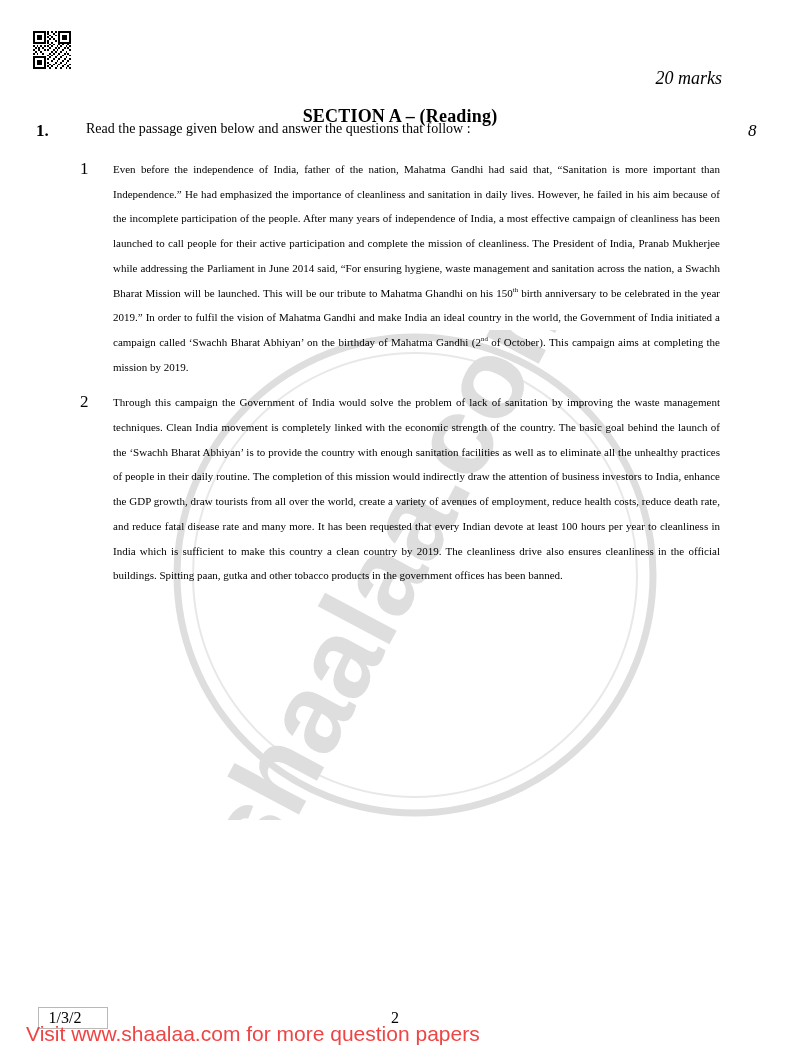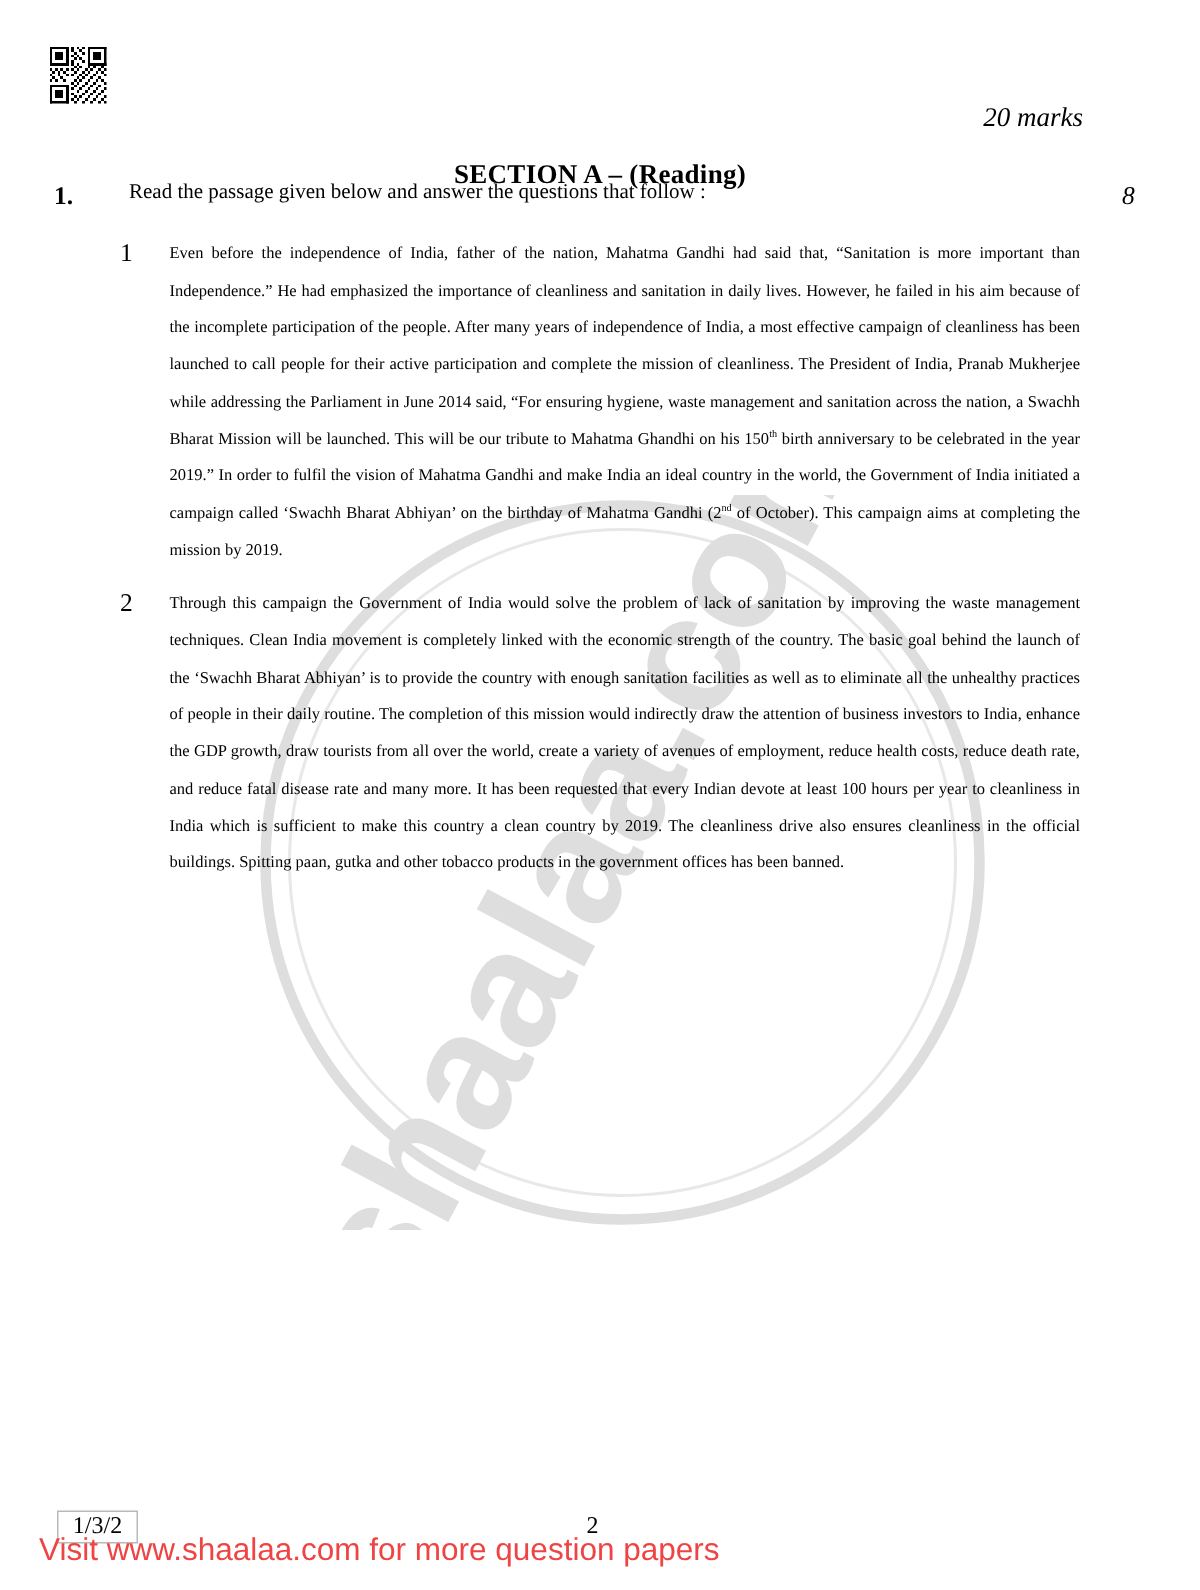--- a/index.html
+++ b/index.html
@@ -132,21 +132,21 @@
   .watermark svg { display: block; }
 
   .passage, .q-row, .section-header { position: absolute; z-index: 2; }
 
   
   .footer-code {
     position: absolute;
     left: 38px;
     top: 1007px;
     min-width: 44px;
-    padding: 1px 4px 2px 4px;
+    padding: 1px 20px 2px 4px;
     border: 1px solid #b9b9b9;
     font-size: 16px;
     line-height: 17px;
     text-align: center;
     background: #ffffff;
     z-index: 3;
   }
   .footer-page {
     position: absolute;
     left: 0;

